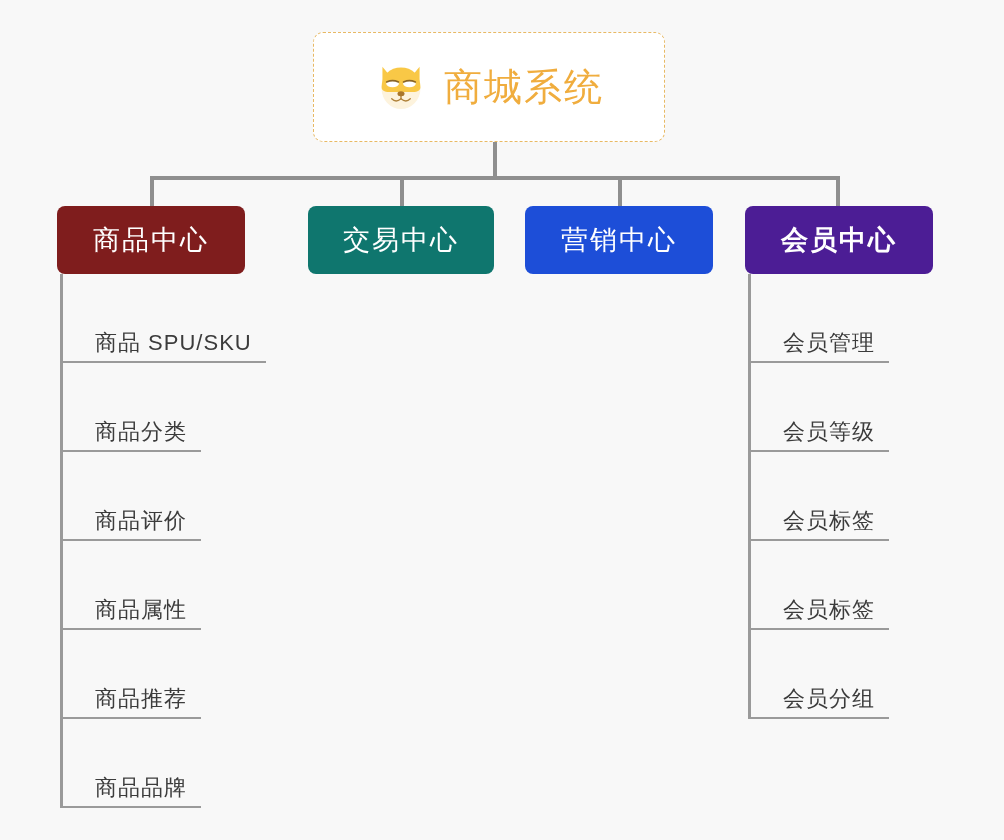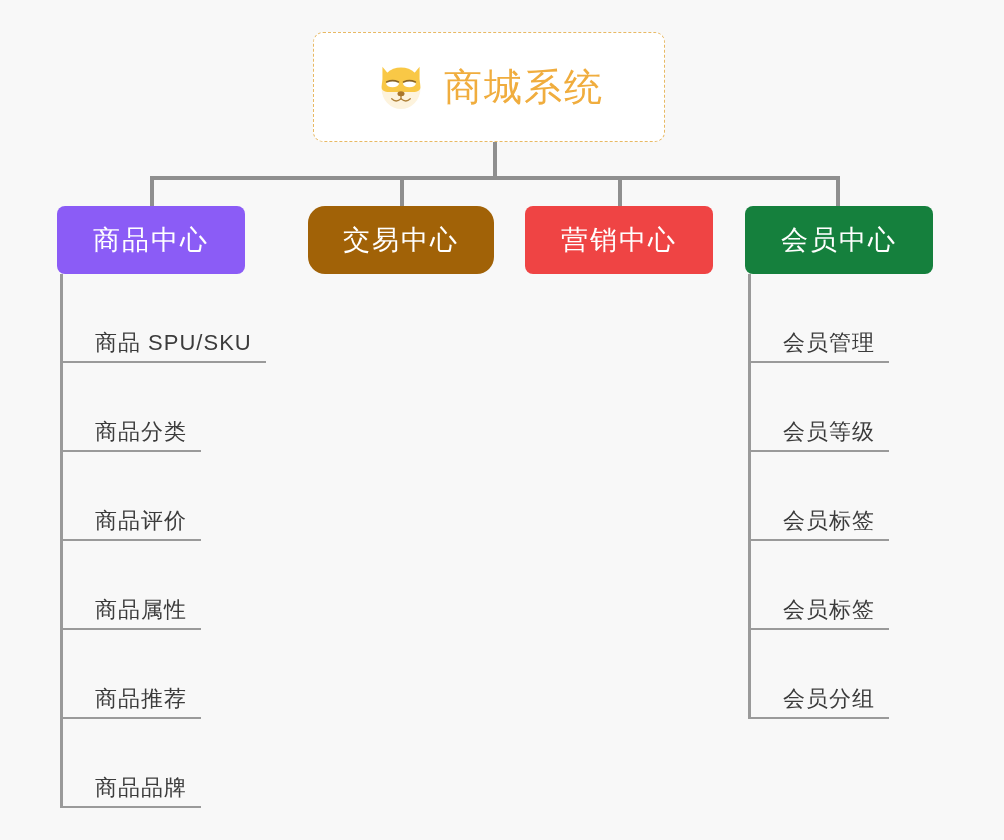--- a/index.html
+++ b/index.html
@@ -148,21 +148,21 @@
   </div>
 
   <div class="conn conn-stem"></div>
   <div class="conn conn-bus"></div>
   <div class="conn conn-drop drop-0"></div>
   <div class="conn conn-drop drop-1"></div>
   <div class="conn conn-drop drop-2"></div>
   <div class="conn conn-drop drop-3"></div>
 
   <div class="column col-0">
-    <div class="cat-box" style="background-color: #8b5cf6;">商品中心</div>
+    <div class="cat-box" style="background-color: #7f1d1d;">商品中心</div>
     <div class="sub-list">
       <div class="sub-item">
           <span class="sub-underline">商品 SPU/SKU</span>
         </div>
       <div class="sub-item">
           <span class="sub-underline">商品分类</span>
         </div>
       <div class="sub-item">
           <span class="sub-underline">商品评价</span>
         </div>
@@ -172,29 +172,29 @@
       <div class="sub-item">
           <span class="sub-underline">商品推荐</span>
         </div>
       <div class="sub-item">
           <span class="sub-underline">商品品牌</span>
         </div>
     </div>
   </div>
 
   <div class="column col-1">
-    <div class="cat-box" style="background-color: #a16207; border-radius: 17px;">交易中心</div>
+    <div class="cat-box" style="background-color: #0f766e;">交易中心</div>
   </div>
 
   <div class="column col-2">
-    <div class="cat-box" style="background-color: #ef4444;">营销中心</div>
+    <div class="cat-box" style="background-color: #1d4ed8;">营销中心</div>
   </div>
 
   <div class="column col-3">
-    <div class="cat-box" style="background-color: #15803d;">会员中心</div>
+    <div class="cat-box" style="background-color: #4c1d95; font-weight: bold;">会员中心</div>
     <div class="sub-list">
       <div class="sub-item">
           <span class="sub-underline">会员管理</span>
         </div>
       <div class="sub-item">
           <span class="sub-underline">会员等级</span>
         </div>
       <div class="sub-item">
           <span class="sub-underline">会员标签</span>
         </div>

